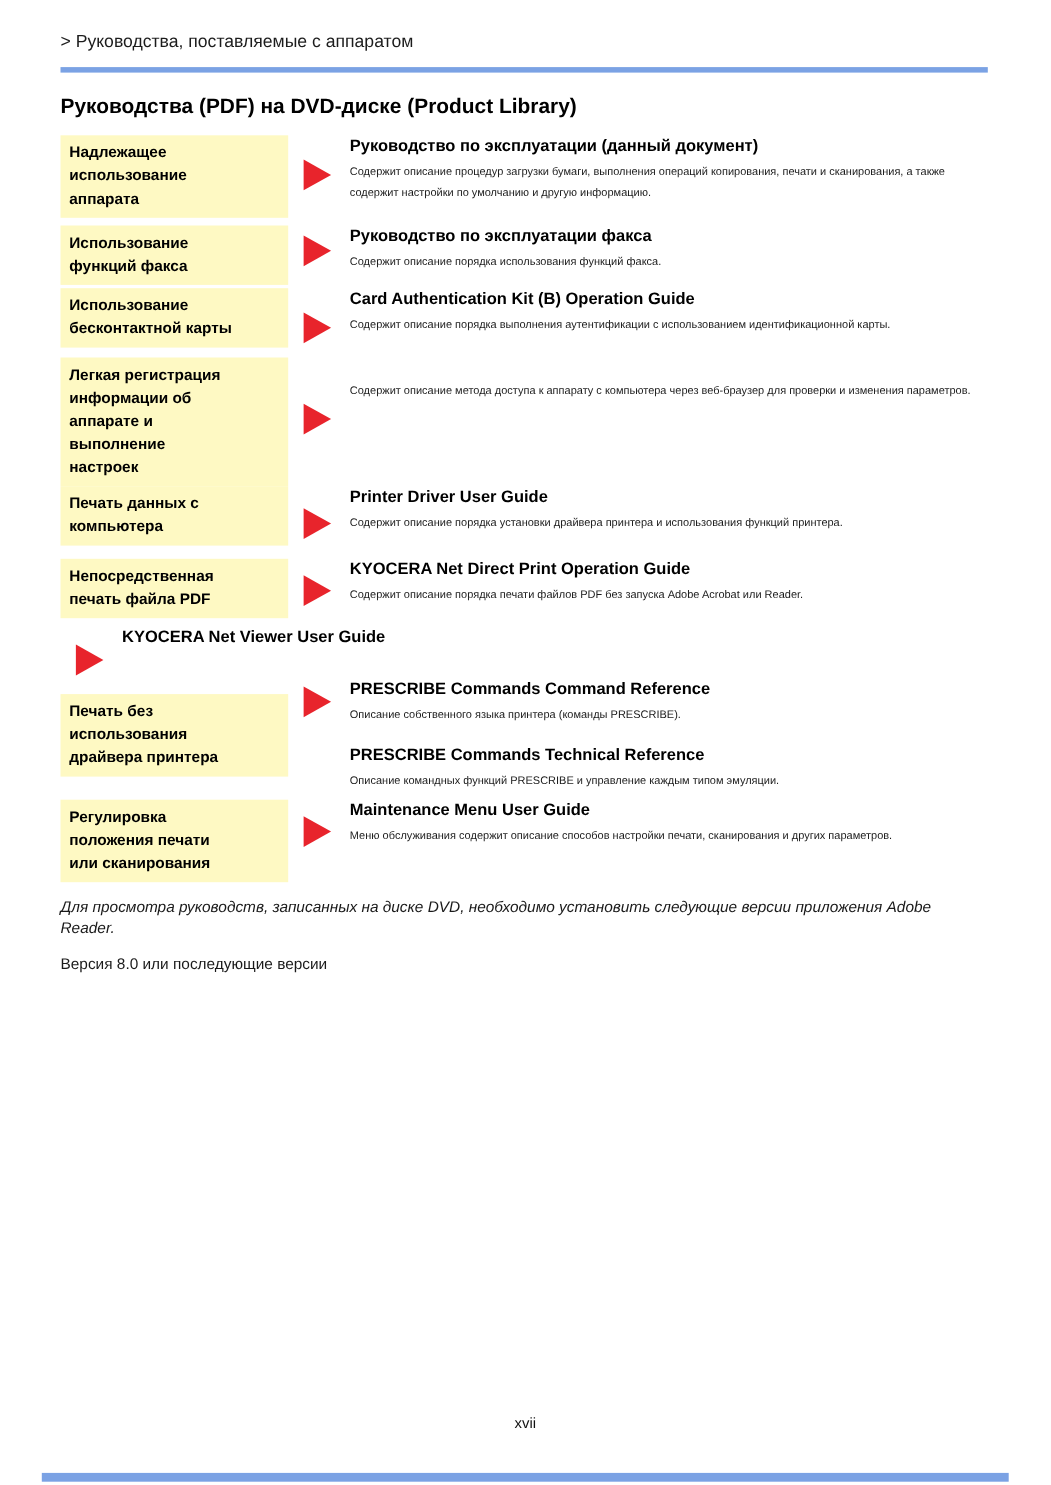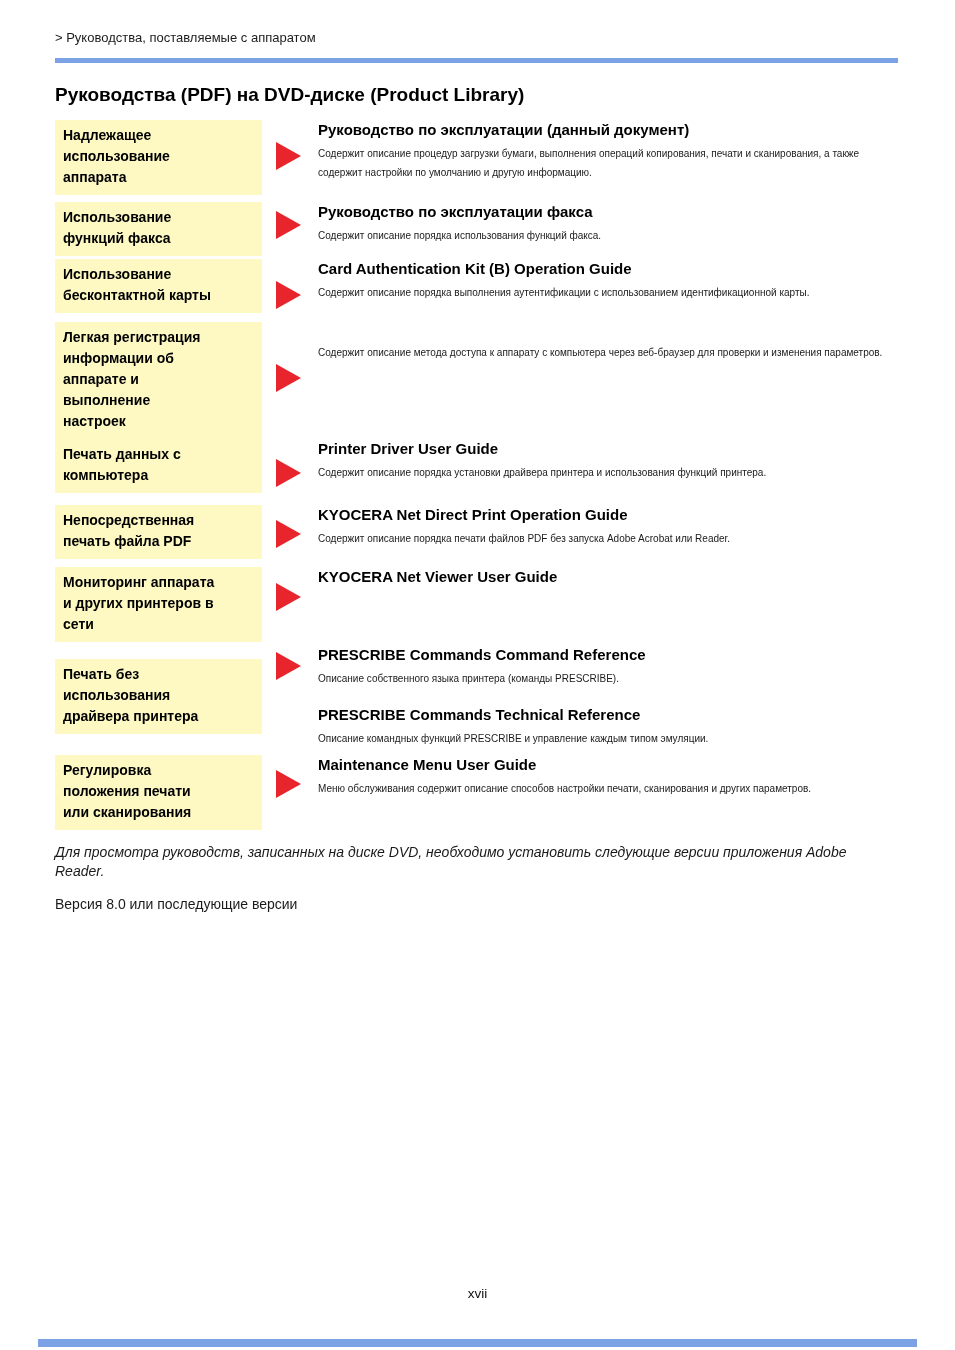--- a/index.html
+++ b/index.html
@@ -3,21 +3,21 @@
 <meta charset="utf-8">
 <style>
   html,body { margin:0; padding:0; background:#ffffff; }
   body {
     width:955px; height:1350px;
     font-family:"Liberation Sans","DejaVu Sans",sans-serif;
     color:#1a1a1a; position:relative; overflow:hidden;
   }
   .page { position:relative; width:955px; height:1350px; box-sizing:border-box;
           padding:30px 57px 0 55px; }
-  .breadcrumb { font-size:13px; color:#1c1c1c; }
+  .breadcrumb { font-size:16px; color:#1c1c1c; }
   .rule { height:5px; background:#7ba2e4; margin-top:13px; }
   .page-title { font-size:19px; font-weight:bold; color:#000; margin:21px 0 14px 0; }
 
   .row { display:flex; align-items:flex-start; }
   .label-box {
     width:207px; flex-shrink:0; box-sizing:border-box;
     background:#fef9c3; padding:5px 8px 7px 8px;
     font-size:14px; font-weight:bold; line-height:21px; color:#000;
     white-space:pre-line;
   }
@@ -130,23 +130,20 @@
       </div>
     <div class="content">
       <div class="guide">
         <p class="g-title">KYOCERA Net Direct Print Operation Guide</p>
         <p class="g-desc">Содержит описание порядка печати файлов PDF без запуска Adobe Acrobat или Reader.</p>
       </div>
     </div>
   </div>
 
   <div class="row" style="margin-bottom:3px">
-    <div class="label-box">Мониторинг аппарата
-и других принтеров в
-сети</div>
     <div class="arrow-col">
         <div class="arrow" style="margin-top:16px"></div>
       </div>
     <div class="content">
       <div class="guide">
         <p class="g-title">KYOCERA Net Viewer User Guide</p>
       </div>
     </div>
   </div>
 

